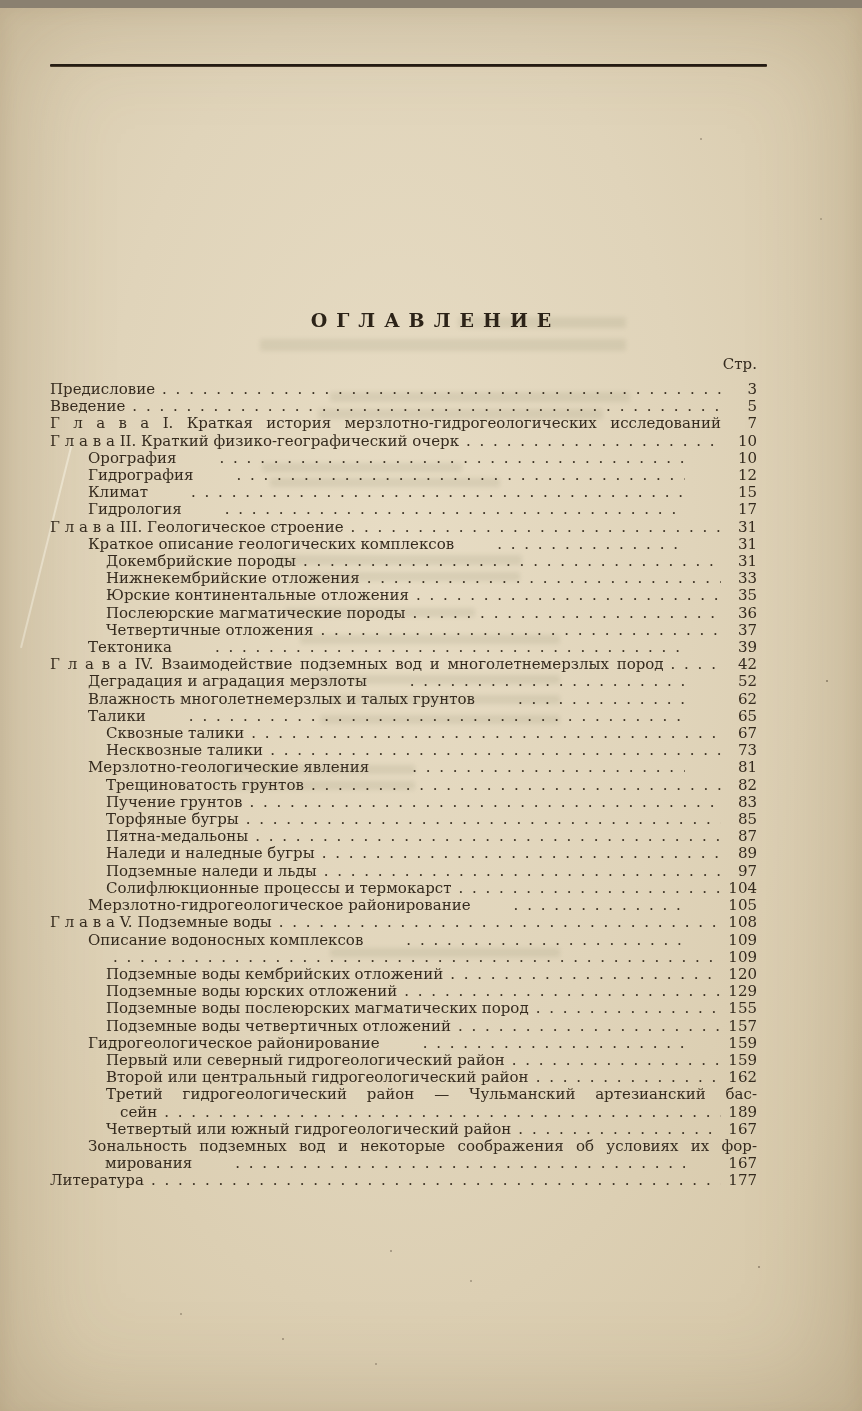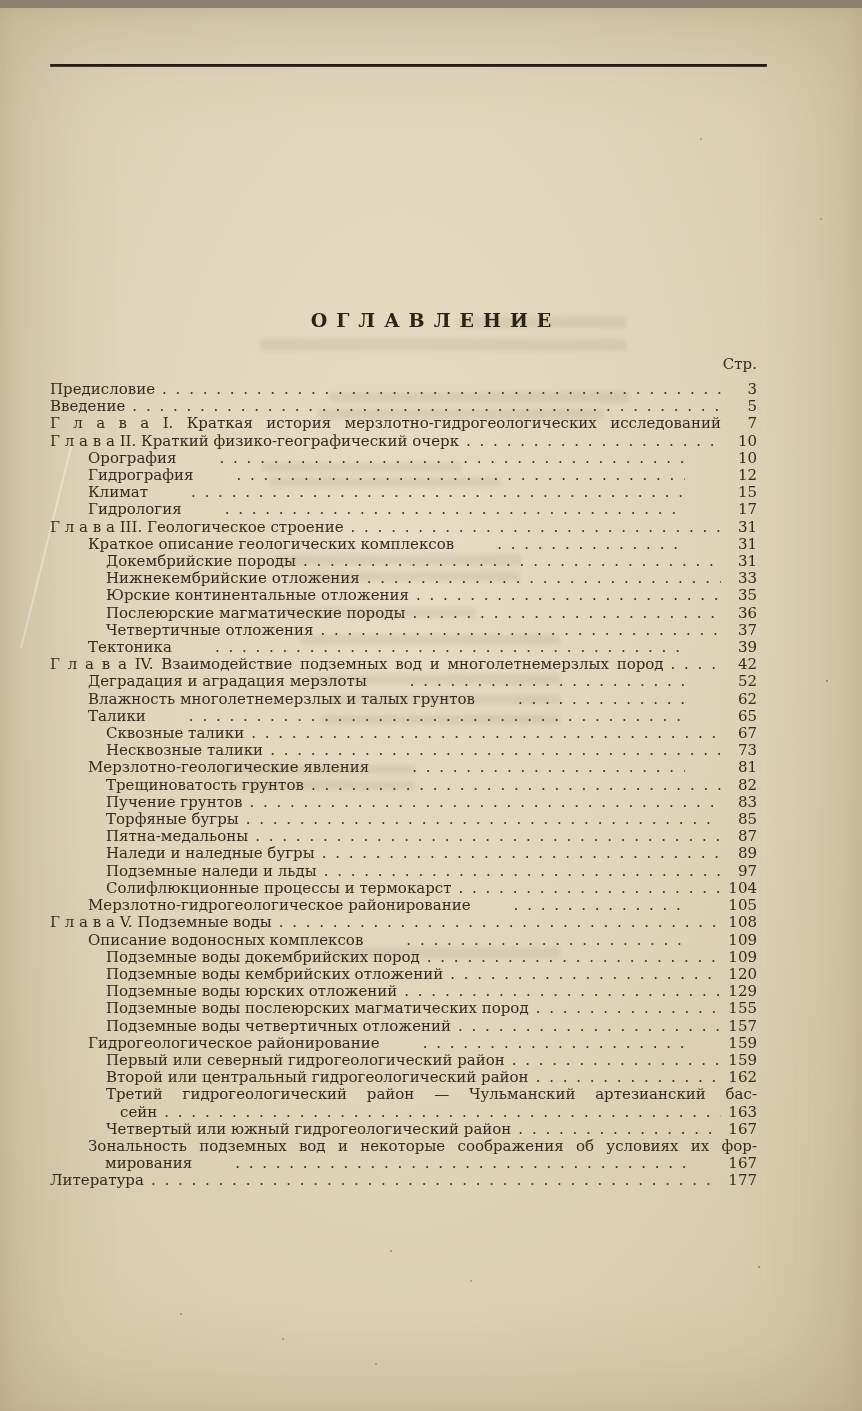--- a/index.html
+++ b/index.html
@@ -256,21 +256,20 @@
         <span class="label">Г л а в а  V. Подземные воды</span>
         <span class="dots"></span>
         <span class="page-num">108</span>
       </div>
       <div class="row i1">
         <span class="label">Описание водоносных комплексов</span>
         <span class="dots"></span>
         <span class="page-num">109</span>
       </div>
       <div class="row i2">
-        <span class="label">Подземные воды докембрийских пород</span>
         <span class="dots"></span>
         <span class="page-num">109</span>
       </div>
       <div class="row i2">
         <span class="label">Подземные воды кембрийских отложений</span>
         <span class="dots"></span>
         <span class="page-num">120</span>
       </div>
       <div class="row i2">
         <span class="label">Подземные воды юрских отложений</span>
@@ -301,21 +300,21 @@
         <span class="label">Второй или центральный гидрогеологический район</span>
         <span class="dots"></span>
         <span class="page-num">162</span>
       </div>
       <div class="row i2 stretch">
         <span class="label">Третий гидрогеологический район — Чульманский артезианский бас-</span>
       </div>
       <div class="row i2 hang">
         <span class="label">сейн</span>
         <span class="dots"></span>
-        <span class="page-num">163</span>
+        <span class="page-num">189</span>
       </div>
       <div class="row i2">
         <span class="label">Четвертый или южный гидрогеологический район</span>
         <span class="dots"></span>
         <span class="page-num">167</span>
       </div>
       <div class="row i1 stretch">
         <span class="label">Зональность подземных вод и некоторые соображения об условиях их фор-</span>
       </div>
       <div class="row i1 hang h1">

